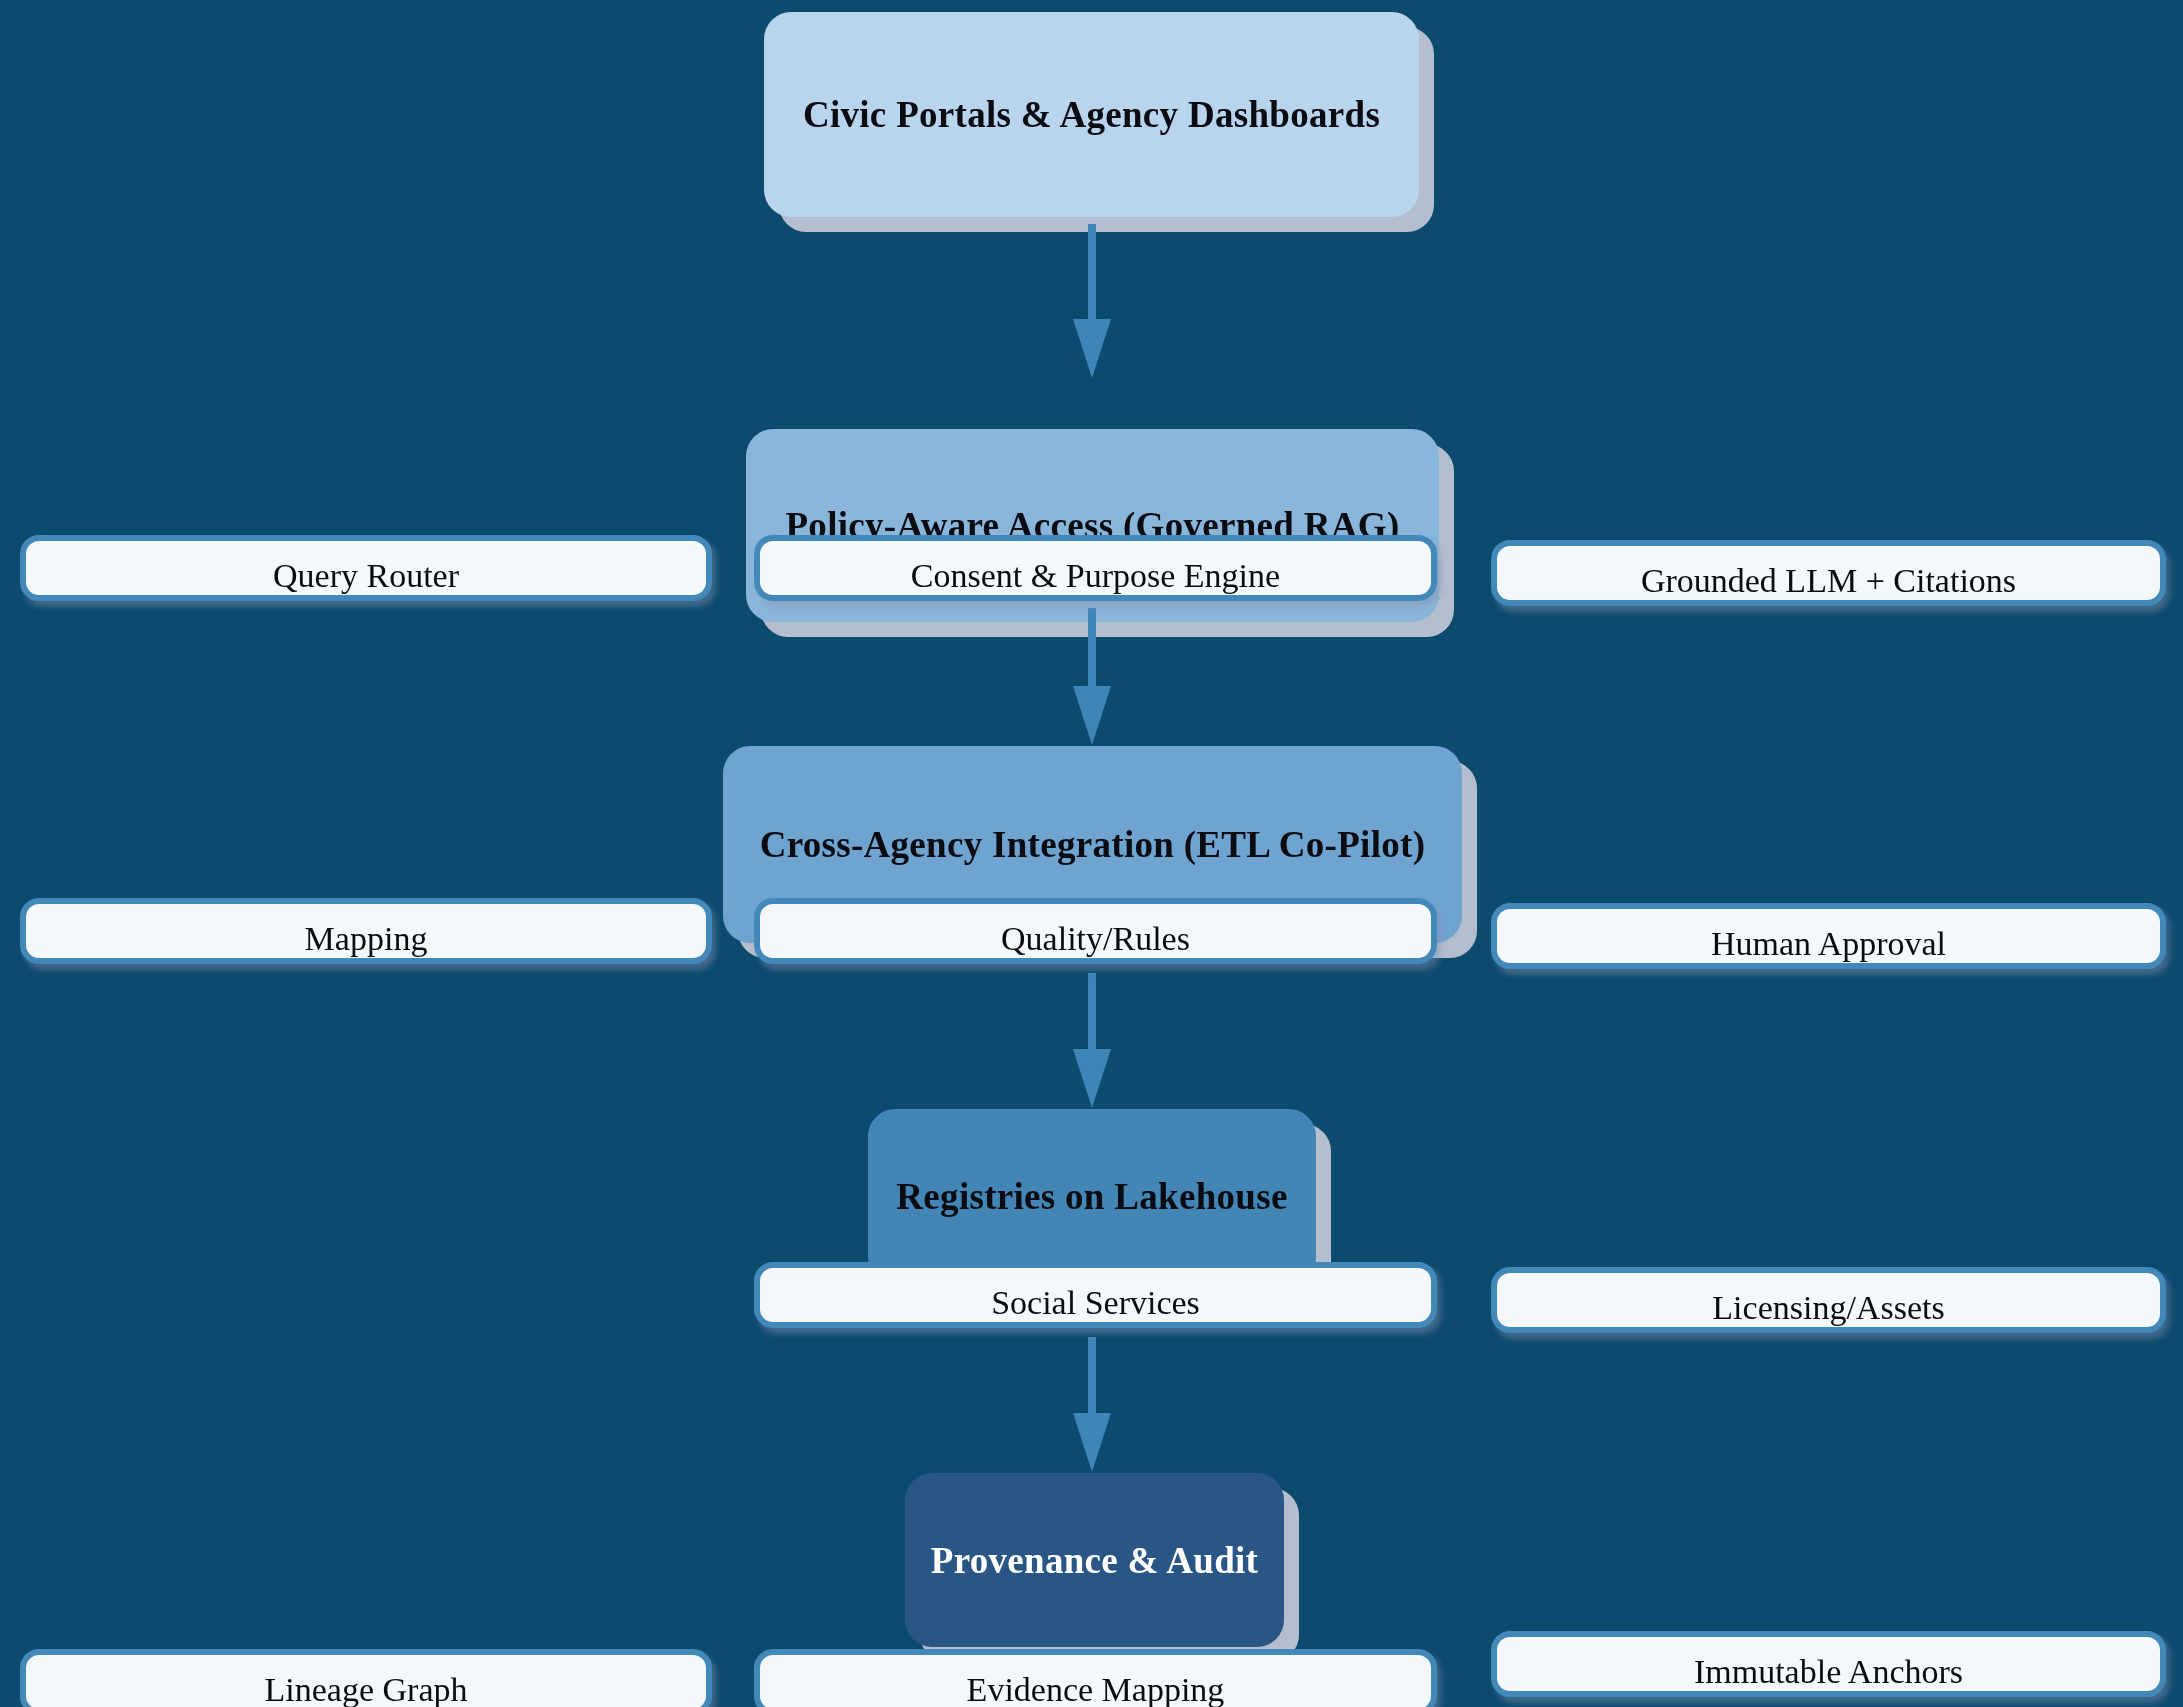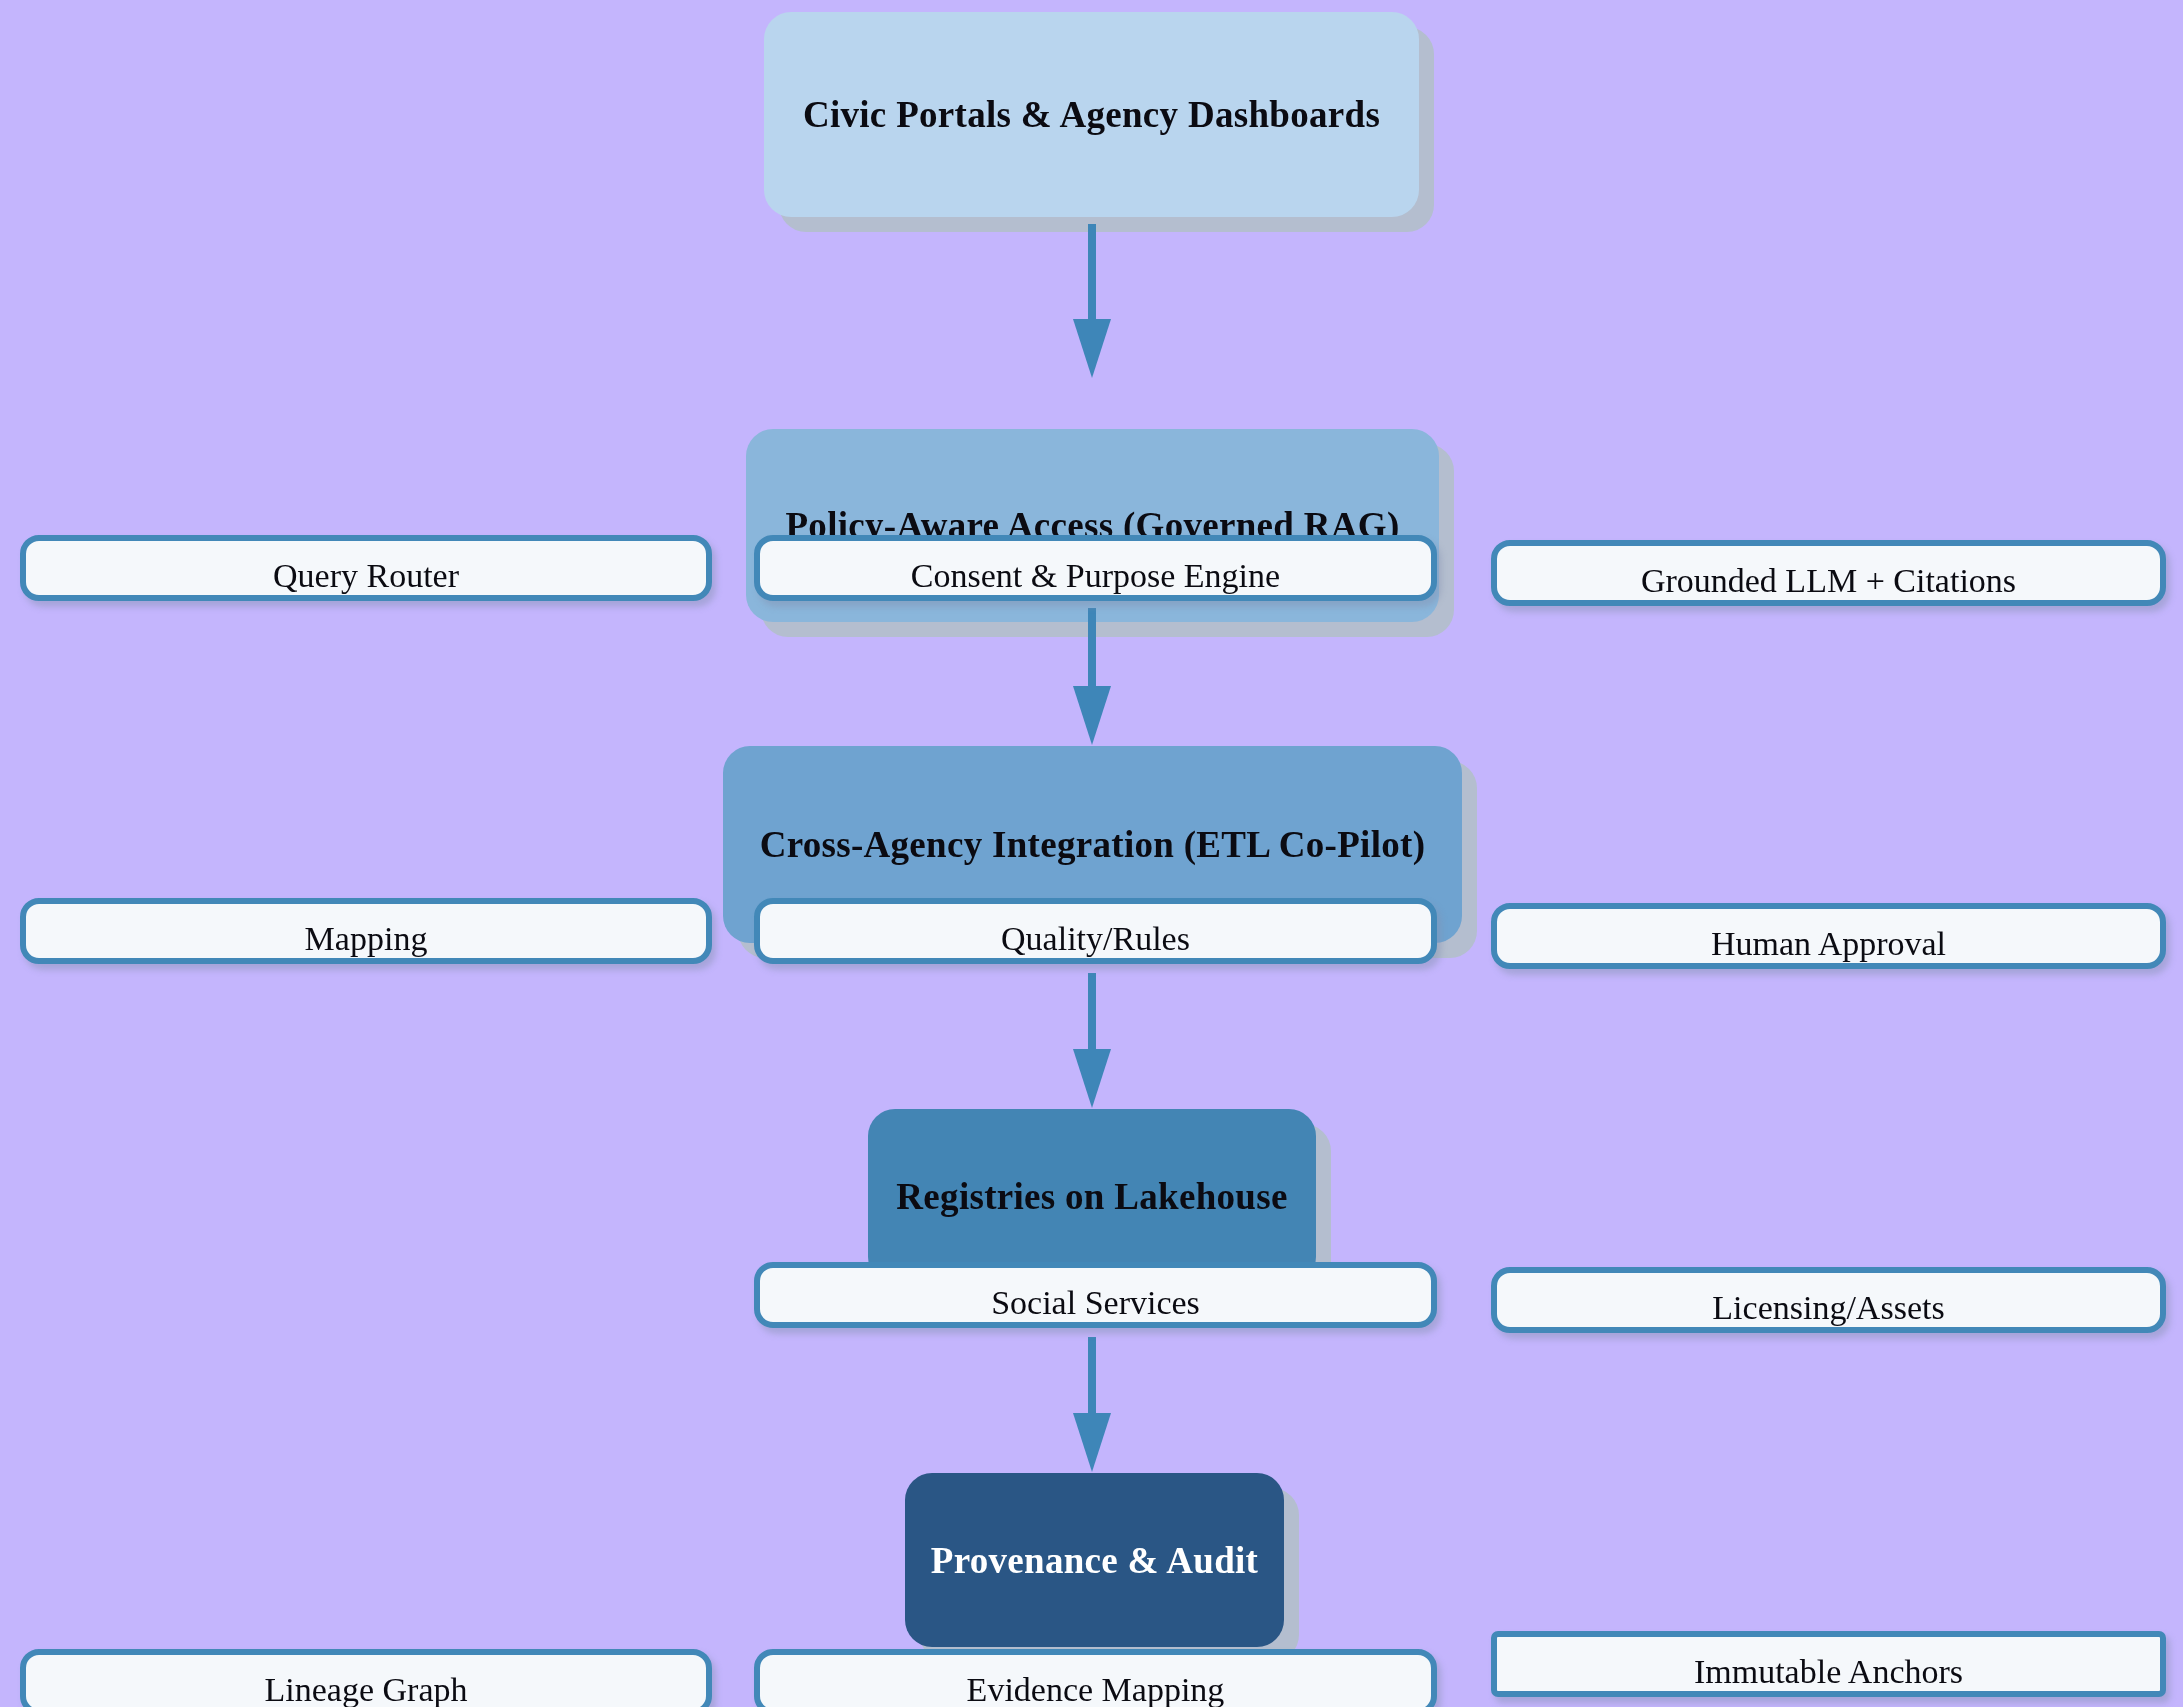--- a/index.html
+++ b/index.html
@@ -1,19 +1,19 @@
 <!DOCTYPE html>
 <html style="font-size:10.8px"><head>
 <meta charset="utf-8">
 <style>
   html,body { margin:0; padding:0; background:#ffffff; }
   .canvas {
     position:relative;
     width:2183px; height:1707px;
-    background:#c4b5fd;
+    background:#0c4a6e;
     font-family:"Liberation Serif", serif;
     overflow:hidden;
   }
   .big {
     position:absolute;
     display:flex; align-items:center; justify-content:center;
     border-radius:27px;
     box-shadow:15px 15px 0 #b4becf;
     box-sizing:border-box;
   }
@@ -44,21 +44,21 @@
     box-shadow:4px 5.4px 6.7px rgba(130,145,175,0.45);
     z-index:5;
   }
   .pill-left   { left:20px;   width:692px; }
   .pill-center { left:754px; width:683px; }
   .pill-right  { left:1491px; width:675px; }
 
   .row2 { top:535px; }  .row2r { top:540px; }
   .row3 { top:898px; } .row3r { top:903px; }
   .row4 { top:1262px; } .row4r { top:1267px; }
-  .row5 { top:1626px;margin-top:23px; } .row5r { top:1631px;border-radius:7px; }
+  .row5 { top:1626px;margin-top:23px; } .row5r { top:1631px; }
 
   .arrow { position:absolute; left:1072px; width:39px; z-index:2; }
   .arrow .line {
     position:absolute; top:0; bottom:54px; left:50%;
     width:8px; transform:translateX(-50%);
     background:#3e86b8;
   }
   .arrow .head {
     position:absolute; bottom:0; left:50%;
     transform:translateX(-50%);

